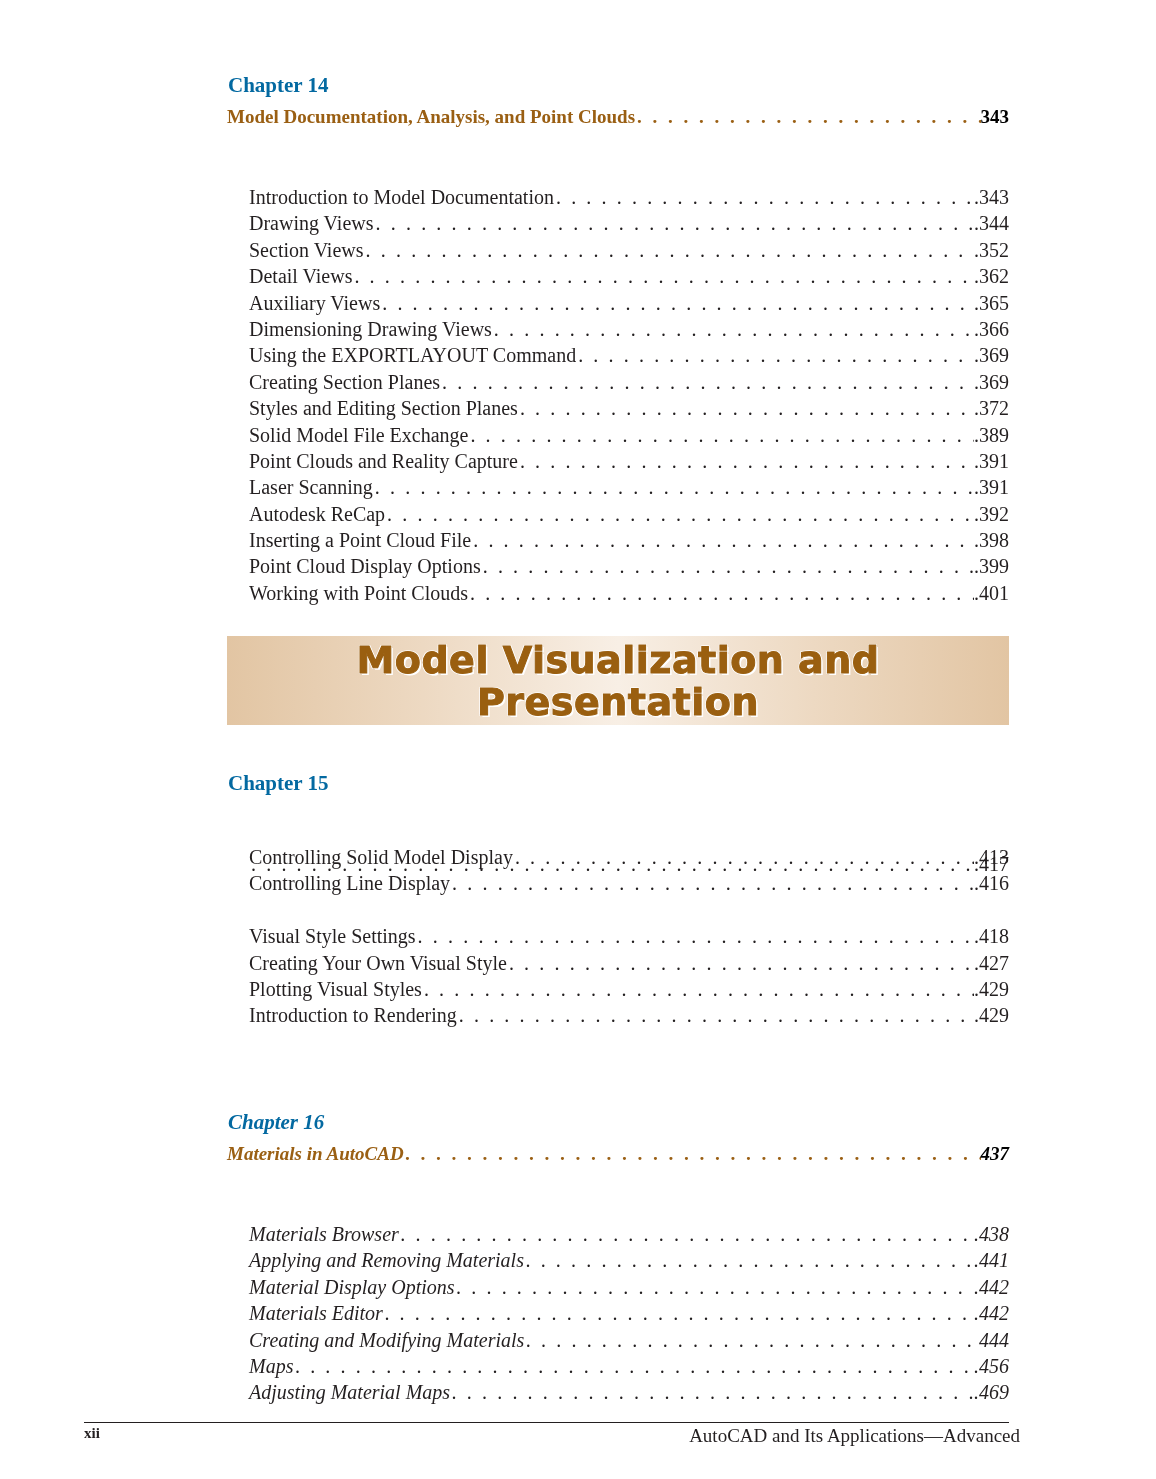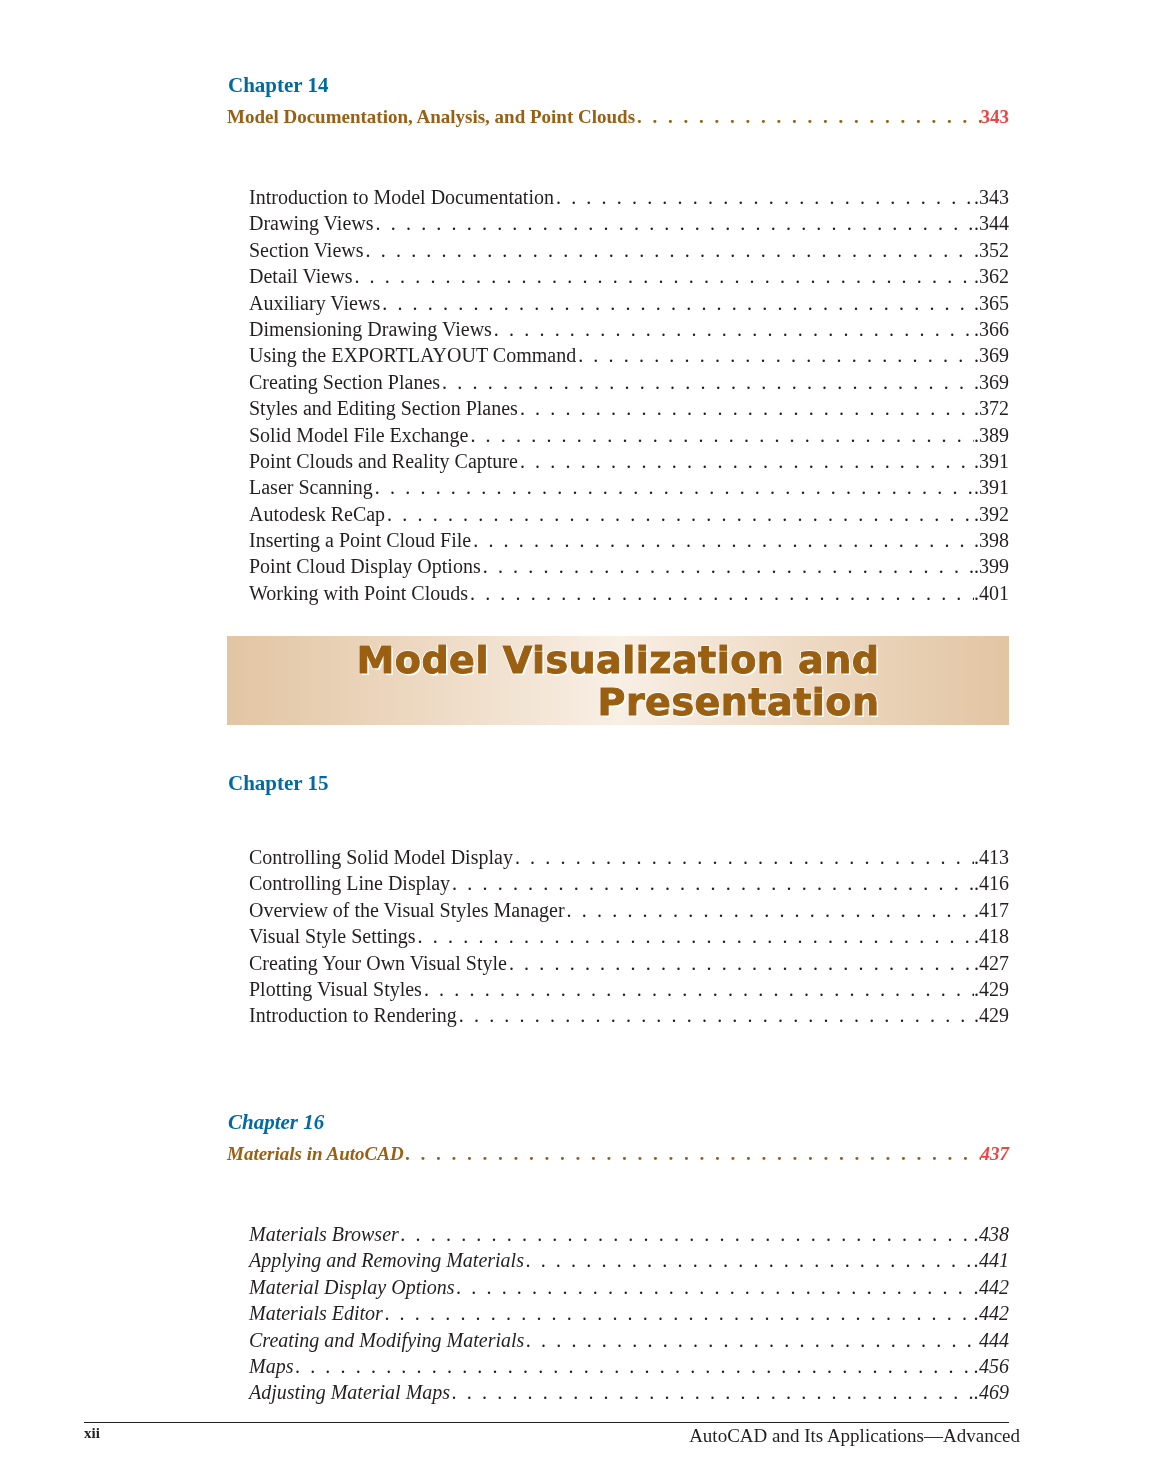--- a/index.html
+++ b/index.html
@@ -3,30 +3,30 @@
 <meta charset="utf-8">
 <style>
   html, body { margin:0; padding:0; background:#ffffff; }
   body { width:1156px; height:1479px; position:relative; font-family:"Liberation Serif", "DejaVu Serif", serif; color:#231f20; }
   .page { position:absolute; left:228px; top:0; width:781px; }
   .chap-label { font-weight:bold; font-size:21px; color:#0369a1; height:26px; line-height:26px; }
   .chap-title { display:flex; align-items:baseline; font-size:19px; font-weight:bold; color:#9a5f13; height:38px; line-height:38px; margin-left:-1px; }
   .chap-title .t { white-space:nowrap; }
   .chap-title .dots { flex:1; overflow:hidden; white-space:nowrap; letter-spacing:3px; color:#9a5f13; padding-left:2px; }
   .chap-title .dots::after { content:". . . . . . . . . . . . . . . . . . . . . . . . . . . . . . . . . . . . . . . . . . . . . . . . . . . . . . . . . . . . . . . . . . . . . . . . . . . . . . . . . . . . . . . . . . . . . . . . . . . . ."; }
-  .chap-title .pg { color:#ef4444; white-space:nowrap; }
+  .chap-title .pg { color:#000000; white-space:nowrap; }
   .entries { padding-left:21px; margin-top:2px; }
   .entry { display:flex; align-items:baseline; font-size:20px; height:26.4px; line-height:26.4px; }
   .entry .t { white-space:nowrap;margin-top:46px; }
   .entry .dots { flex:1; overflow:hidden; white-space:nowrap; letter-spacing:2.6px; padding-left:2px; }
   .entry .dots::after { content:". . . . . . . . . . . . . . . . . . . . . . . . . . . . . . . . . . . . . . . . . . . . . . . . . . . . . . . . . . . . . . . . . . . . . . . . . . . . . . . . . . . . . . . . . . . . . . . . . . . . . . . ."; }
   .entry .pg { white-space:nowrap; }
   .banner { position:absolute; left:227px; top:636px; width:782px; height:89px;
     background:linear-gradient(90deg,#e2c5a3 0%,#edd9c2 25%,#f8efe5 50%,#edd9c2 75%,#e2c5a3 100%);
-    display:flex; align-items:center; justify-content:center; text-align:right; }
+    display:flex; align-items:center; justify-content:center; text-align:center; }
   .banner span { font-family:"DejaVu Sans", "Liberation Sans", sans-serif; font-weight:bold; font-size:38px; line-height:42px; color:#9a5f10;
     -webkit-text-stroke:1px #9a5f10; text-shadow: 0 0 0 #fff, 1px 1px 0 #fff, -1px -1px 0 #fff, 1px -1px 0 #fff, -1px 1px 0 #fff, 2px 2px 0 #fff; letter-spacing:0.5px; }
   .footer-line { position:absolute; left:84px; top:1422px; width:925px; height:1px; background:#231f20; }
   .footer-left { position:absolute; left:84px; top:1425px; font-size:15px; font-weight:bold; }
   .footer-right { position:absolute; right:136px; top:1425px; font-size:19px; }
 </style>
 </head>
 <body>
 
 <div class="page" style="top:72px;">
@@ -134,21 +134,20 @@
         <span class="t">Controlling Solid Model Display</span>
         <span class="dots"></span>
         <span class="pg">.413</span>
       </div>
     <div class="entry">
         <span class="t">Controlling Line Display</span>
         <span class="dots"></span>
         <span class="pg">.416</span>
       </div>
     <div class="entry">
-        <span class="t">Overview of the Visual Styles Manager</span>
         <span class="dots"></span>
         <span class="pg">.417</span>
       </div>
     <div class="entry">
         <span class="t">Visual Style Settings</span>
         <span class="dots"></span>
         <span class="pg">.418</span>
       </div>
     <div class="entry">
         <span class="t">Creating Your Own Visual Style</span>

